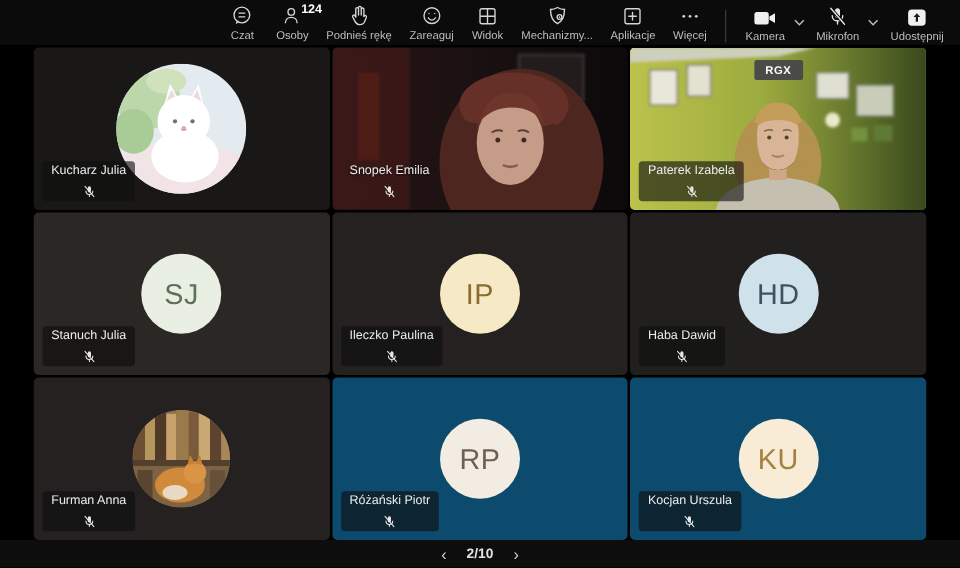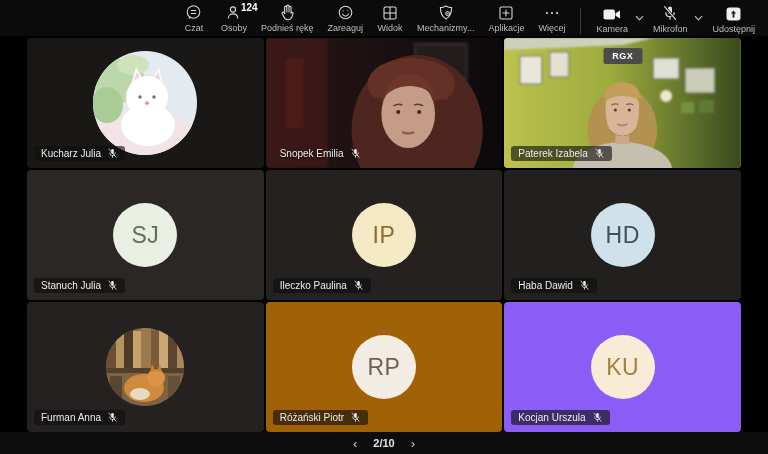--- a/index.html
+++ b/index.html
@@ -25,23 +25,23 @@
 
   
   .grid { display:grid; grid-template-columns:repeat(3,1fr); grid-auto-rows:130px;
     gap:2px; padding:2px 27px 0; }
   .tile { position:relative; border-radius:4px; overflow:hidden; cursor:pointer; }
   .tile svg.fill { position:absolute; inset:0; width:100%; height:100%; }
   .center-wrap { position:absolute; inset:0; display:flex; align-items:center; justify-content:center; }
   .initials-circle { width:64px; height:64px; border-radius:50%; display:flex;
     align-items:center; justify-content:center; font-size:23px; font-weight:400;
     letter-spacing:0.5px; }
-  .name-tag { position:absolute; left:7px; bottom:7px; display:flex; align-items:flex-start;
+  .name-tag { position:absolute; left:7px; bottom:7px; display:flex; align-items:center;
     gap:6px; background:rgba(15,15,15,0.62); border-radius:3px; padding:2px 7px;
-    font-size:10px; color:#ececec; white-space:nowrap; }
+    font-size:10px; color:#ececec; white-space:nowrap;flex-direction:column; }
   .name-tag.bare { background:transparent; text-shadow:0 1px 2px rgba(0,0,0,.8); }
   .overlay-tag { position:absolute; top:10px; left:50%; transform:translateX(-50%);
     background:#4b4b4a; color:#fff; font-size:9px; font-weight:bold; letter-spacing:0.5px;
     padding:3px 9px; border-radius:2px; }
 
   
   .pager { height:22px; display:flex; align-items:center; justify-content:center; gap:14px;
     background:#0d0d0d; }
   .pager button { background:none; border:none; color:#cfcfcf; font-size:13px; cursor:pointer;
     line-height:1; padding:0 2px; }
@@ -400,36 +400,36 @@
       <span>Furman Anna</span>
       <svg width="11" height="11" viewBox="0 0 16 17" fill="none" stroke="#e6e6e6" stroke-width="1.3" stroke-linecap="round">
         <rect x="6" y="1.6" width="4" height="7.6" rx="2" fill="#e6e6e6" stroke="none"></rect>
         <path d="M3.8 7.5c0 2.5 1.8 4.2 4.2 4.2s4.2-1.7 4.2-4.2"></path>
           <line x1="8" y1="11.7" x2="8" y2="14.2"></line>
           <line x1="2.6" y1="1.6" x2="13.6" y2="14.4"></line>
       </svg>
     </div>
   </div>
 
-  <div class="tile" style="background: #a16207;">
+  <div class="tile" style="background: #0c4a6e;">
     <div class="center-wrap">
       <div class="initials-circle" style="background: rgb(242, 236, 227); color: rgb(110, 97, 82);">RP</div>
     </div>
     <div class="name-tag">
       <span>Różański Piotr</span>
       <svg width="11" height="11" viewBox="0 0 16 17" fill="none" stroke="#e6e6e6" stroke-width="1.3" stroke-linecap="round">
         <rect x="6" y="1.6" width="4" height="7.6" rx="2" fill="#e6e6e6" stroke="none"></rect>
         <path d="M3.8 7.5c0 2.5 1.8 4.2 4.2 4.2s4.2-1.7 4.2-4.2"></path>
           <line x1="8" y1="11.7" x2="8" y2="14.2"></line>
           <line x1="2.6" y1="1.6" x2="13.6" y2="14.4"></line>
       </svg>
     </div>
   </div>
 
-  <div class="tile" style="background: #8b5cf6;">
+  <div class="tile" style="background: #0c4a6e;">
     <div class="center-wrap">
       <div class="initials-circle" style="background: rgb(248, 236, 215); color: rgb(163, 128, 62);">KU</div>
     </div>
     <div class="name-tag">
       <span>Kocjan Urszula</span>
       <svg width="11" height="11" viewBox="0 0 16 17" fill="none" stroke="#e6e6e6" stroke-width="1.3" stroke-linecap="round">
         <rect x="6" y="1.6" width="4" height="7.6" rx="2" fill="#e6e6e6" stroke="none"></rect>
         <path d="M3.8 7.5c0 2.5 1.8 4.2 4.2 4.2s4.2-1.7 4.2-4.2"></path>
           <line x1="8" y1="11.7" x2="8" y2="14.2"></line>
           <line x1="2.6" y1="1.6" x2="13.6" y2="14.4"></line>

